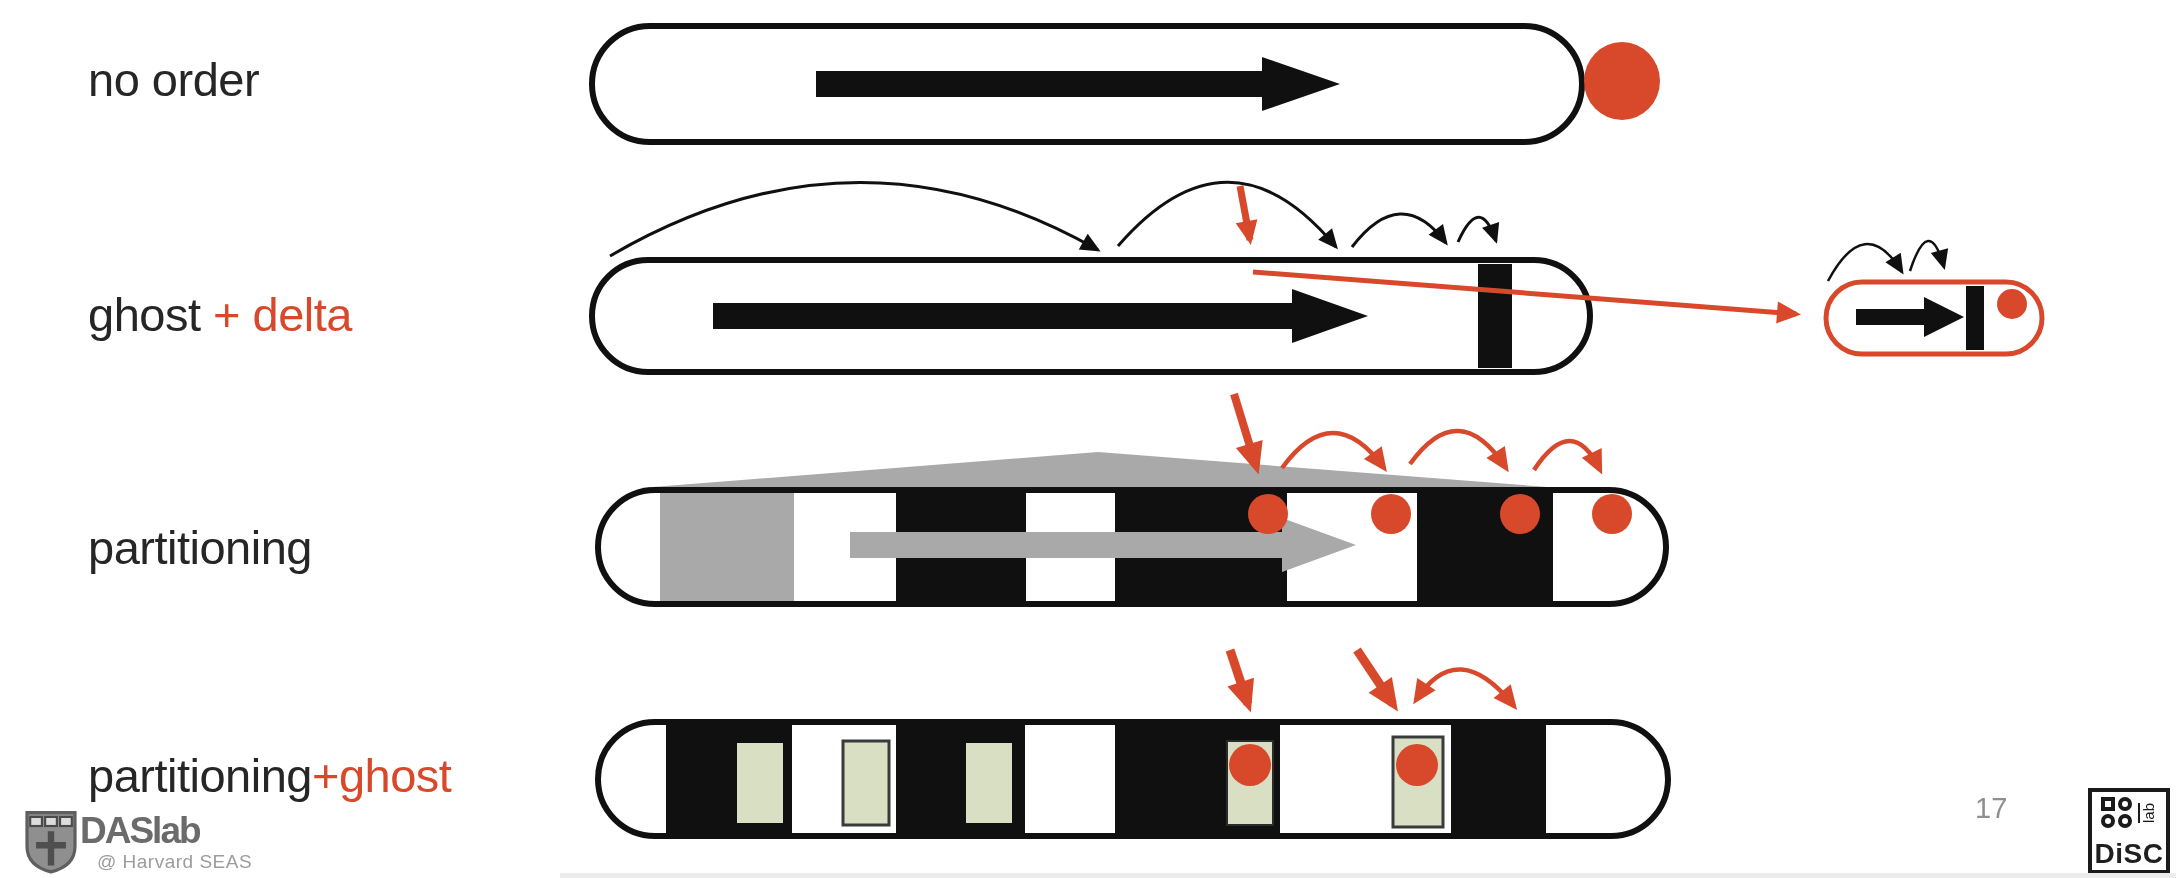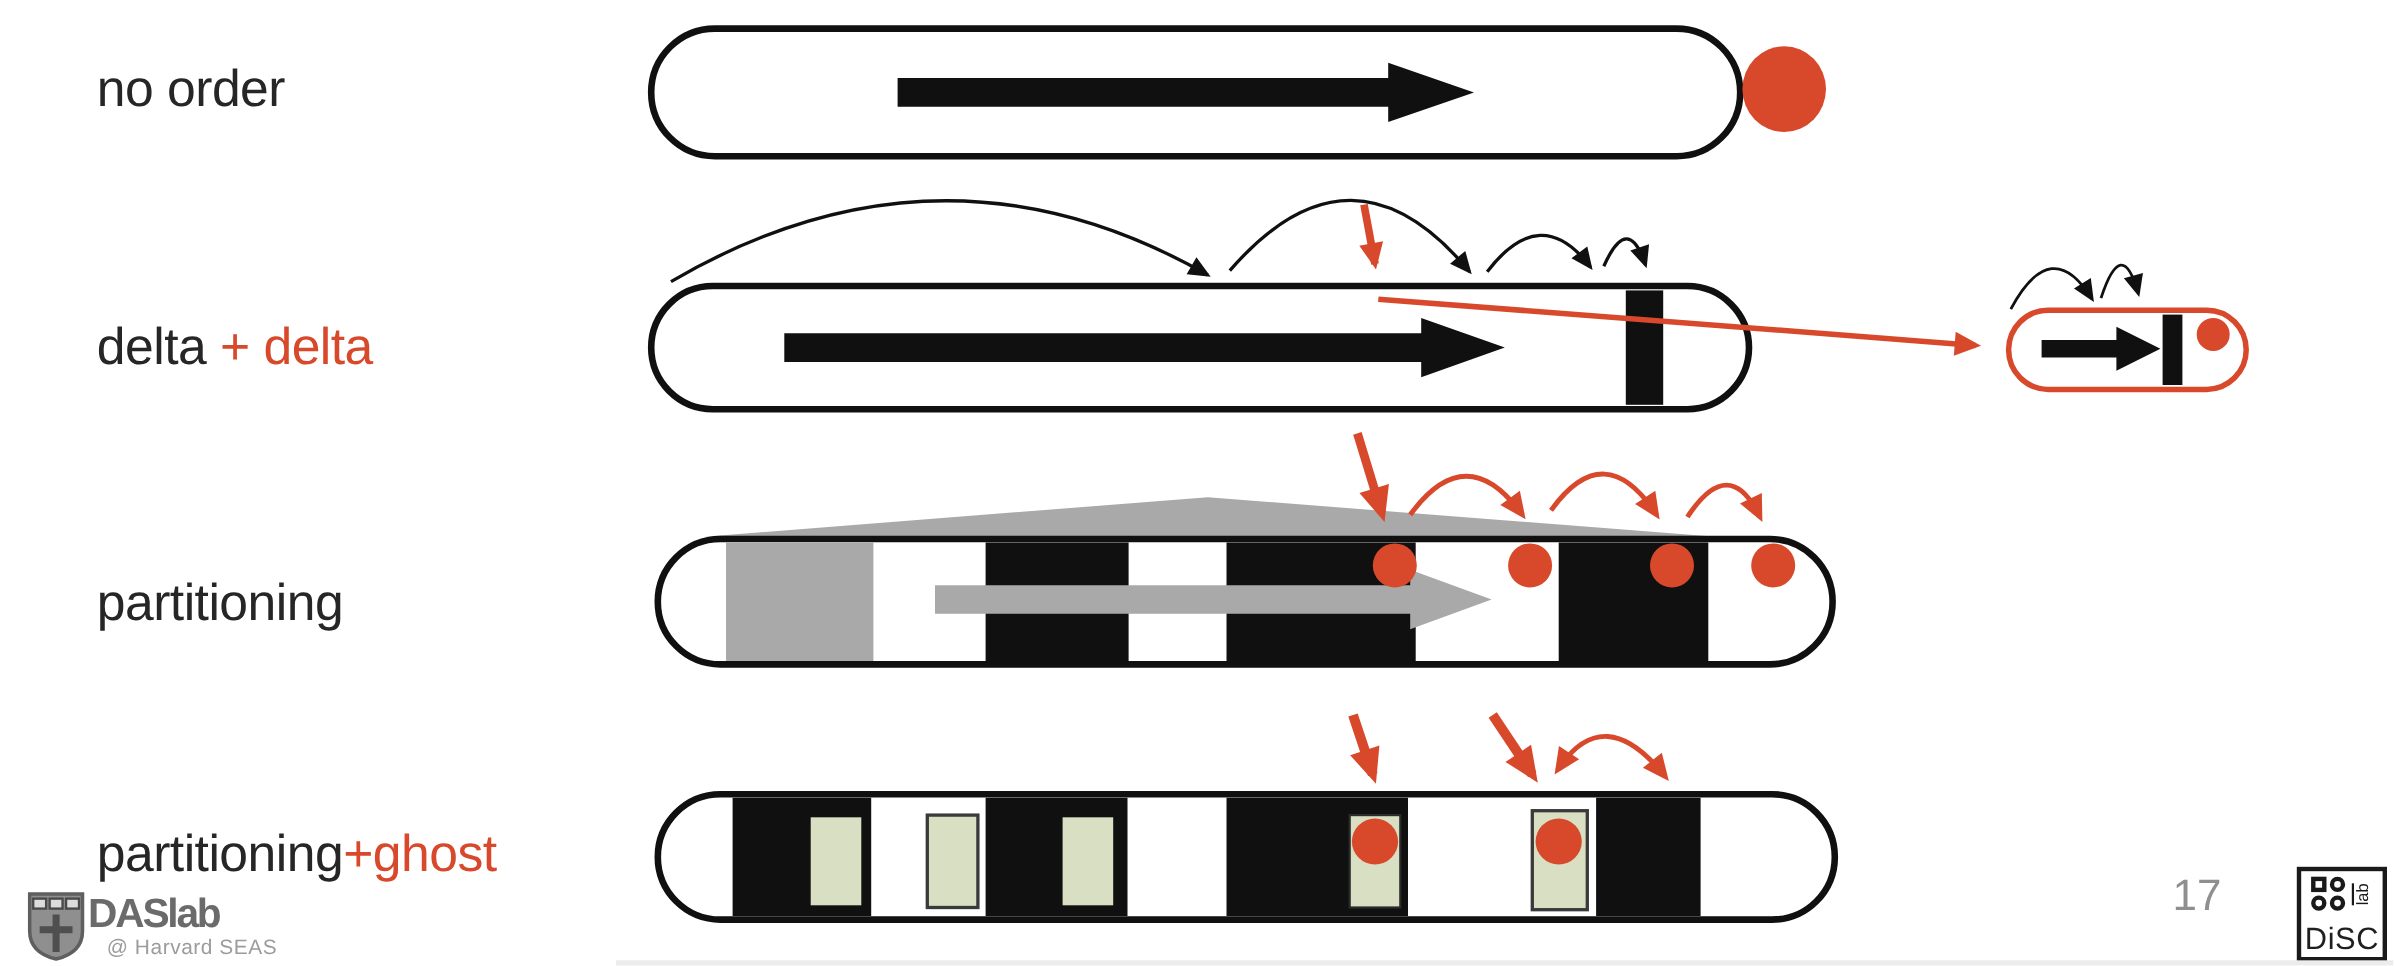--- a/index.html
+++ b/index.html
@@ -19,47 +19,47 @@
   .ink-fill{fill:var(--ink);}
   .red-fill{fill:var(--accent);}
   .gray-fill{fill:var(--gray);}
   .ghost-fill{fill:var(--ghost);}
   .slot-border{stroke:#3a3a3a;stroke-width:3;}
   .slot-border-thin{stroke:#2b2b2b;stroke-width:2;}
   .arc-ink{fill:none;stroke:var(--ink);stroke-width:3;}
   .arc-ink-thin{fill:none;stroke:var(--ink);stroke-width:2.5;}
   .red-line{fill:none;stroke:var(--accent);}
   .w5{stroke-width:5;} .w7{stroke-width:7;} .w8{stroke-width:8;} .w9{stroke-width:9;} .w45{stroke-width:4.5;}
-  .page-number{position:absolute;left:1975px;top:792px;font-size:40px;color:var(--muted);}
+  .page-number{position:absolute;left:1975px;top:792px;font-size:29px;color:var(--muted);}
   
   .daslab{position:absolute;left:24px;top:810px;display:flex;align-items:center;}
   .daslab-shield{width:54px;height:64px;}
   .daslab-text{margin-left:2px;}
   .daslab-name{font-size:37px;font-weight:bold;color:#6b6b6b;letter-spacing:-2px;line-height:1;}
   .daslab-sub{font-size:19px;color:#9c9c9c;letter-spacing:0.5px;margin-top:2px;margin-left:17px;}
   
   .disc{position:absolute;left:2088px;top:788px;width:82px;height:86px;border:4px solid #1a1a1a;
         box-sizing:border-box;background:#ffffff;display:flex;flex-direction:column;
         align-items:center;justify-content:space-between;padding:5px 2px 2px;}
   .disc-row{display:flex;align-items:center;gap:5px;}
   .disc-glyphs{display:grid;grid-template-columns:14px 14px;grid-auto-rows:14px;gap:3px;}
   .disc-glyphs .g{box-sizing:border-box;width:14px;height:14px;border:4px solid #1a1a1a;}
   .disc-glyphs .ci{border-radius:50%;}
   .disc-lab{display:inline-block;transform:rotate(-90deg);font-size:15px;color:#1a1a1a;
             border-top:2px solid #1a1a1a;padding-top:1px;line-height:1;}
-  .disc-name{font-size:28px;color:#1f1f1f;line-height:1;letter-spacing:0.5px;}
+  .disc-name{font-size:28px;color:#1f1f1f;line-height:1;letter-spacing:0.5px;font-weight:bold;}
   .bottom-strip{position:absolute;left:560px;top:873px;width:1616px;height:5px;background:#ececec;}
 </style>
 </head>
 <body>
 
 <div class="slide">
 
   <div class="row-label" style="top:54px"><span>no order</span><span class="red"></span></div>
-  <div class="row-label" style="top:289px"><span>delta </span><span class="red">+ delta</span></div>
+  <div class="row-label" style="top:289px"><span>ghost </span><span class="red">+ delta</span></div>
   <div class="row-label" style="top:522px"><span>partitioning</span><span class="red"></span></div>
   <div class="row-label" style="top:750px"><span>partitioning</span><span class="red">+ghost</span></div>
 
   <svg class="diagram" width="2176" height="878" viewBox="0 0 2176 878">
     <defs>
       <marker id="ab" markerUnits="userSpaceOnUse" markerWidth="22" markerHeight="20" refX="18" refY="10" orient="auto">
         <path d="M1,1 L21,10 L1,19 Z" class="ink-fill"></path>
       </marker>
       <marker id="arS" markerUnits="userSpaceOnUse" markerWidth="26" markerHeight="24" refX="20" refY="12" orient="auto">
         <path d="M1,1 L25,12 L1,23 Z" class="red-fill"></path>

